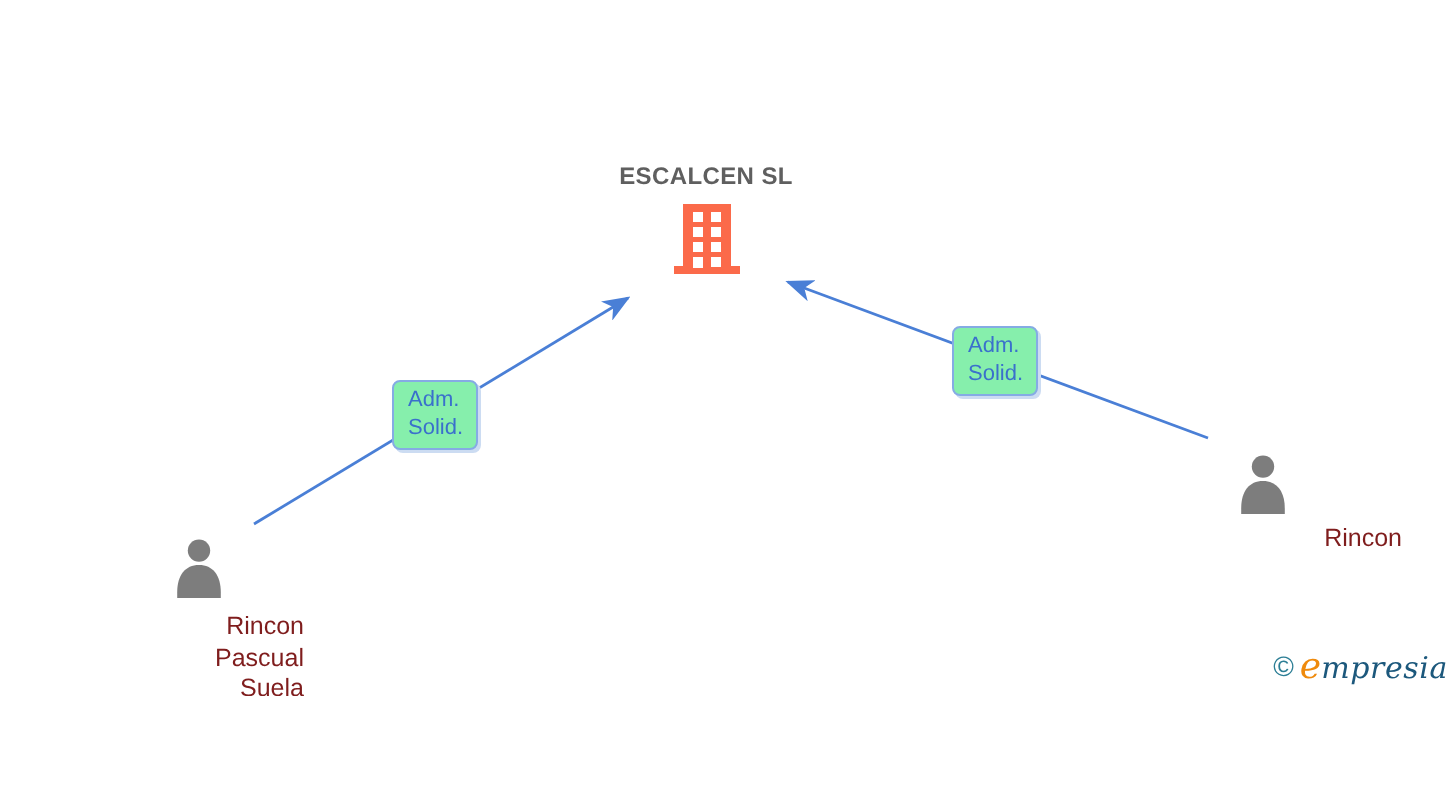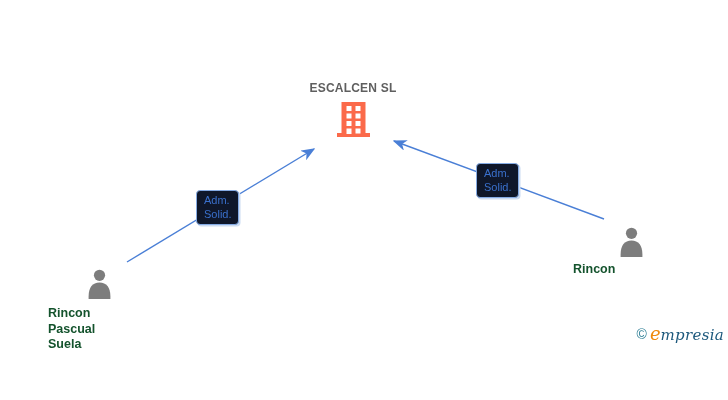--- a/index.html
+++ b/index.html
@@ -28,44 +28,43 @@
   }
   .building-wrap {
     position: absolute;
     left: 337px; top: 102px;
     width: 33px; height: 35px;
   }
   .edge-label {
     position: absolute;
     width: 43px;
     box-sizing: border-box;
-    background: #0f172a;
+    background: #86efac;
     border: 1px solid #85abe4;
     border-radius: 4px;
     box-shadow: 1.5px 1.5px 0 #ccdcf2;
     padding: 2px 0 3px 7px;
     font-size: 11px;
     line-height: 14px;
     color: #3a70cc;
   }
   #edge-label-left  { left: 196px; top: 190px; }
   #edge-label-right { left: 476px; top: 163px; }
   .person-icon {
     position: absolute;
     width: 29px; height: 30px;
   }
   #person-icon-left  { left: 85px;  top: 269px; }
   #person-icon-right { left: 617px; top: 227px; }
   .person-name {
     position: absolute;
-    text-align: left;
+    text-align: right;
     font-size: 12.5px;
     line-height: 15.5px;
-    color: #14532d;
-    font-weight: bold;
+    color: #7f1d1d;
   }
   #person-name-left  { left: 48px;  top: 306px; width: 104px; }
   #person-name-right { left: 573px; top: 262px; width: 128px; }
   .logo {
     position: absolute;
     right: 4px; bottom: 4px;
     font-size: 15px;
     white-space: nowrap;
   }
   .logo-copy {

